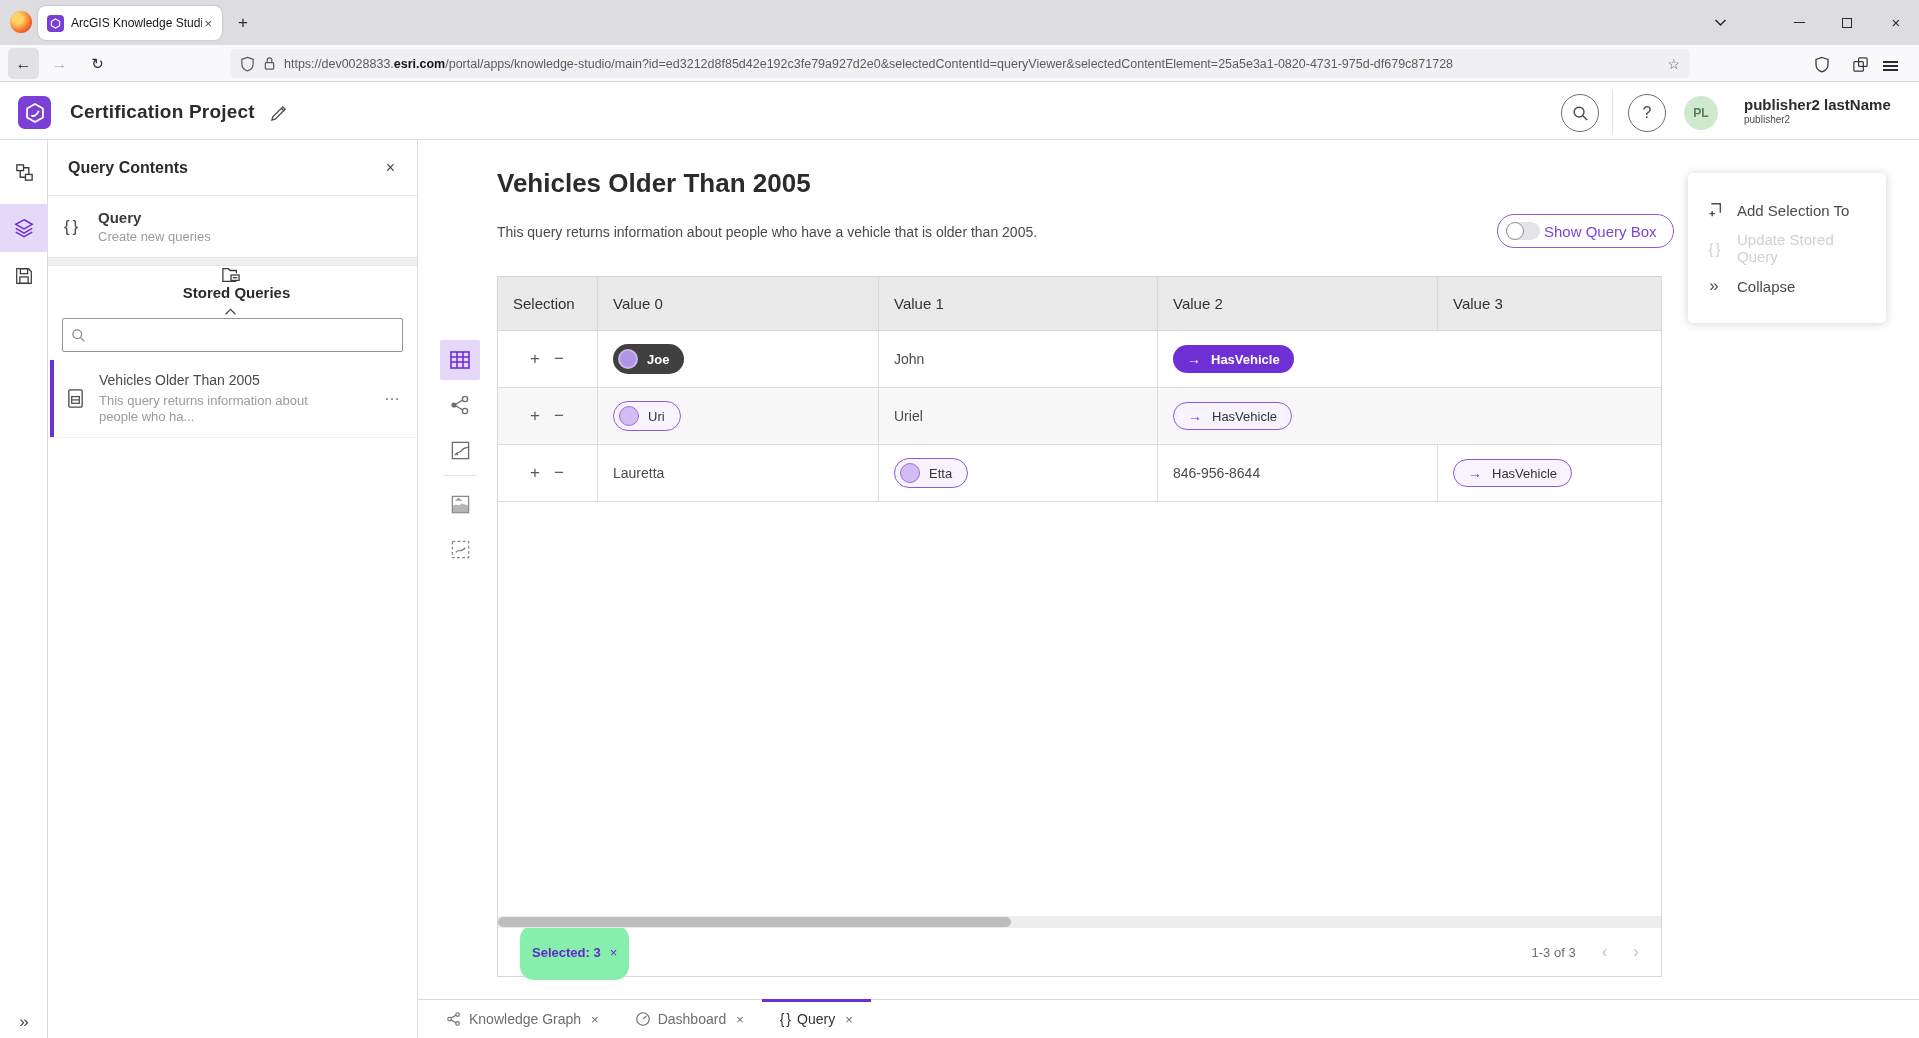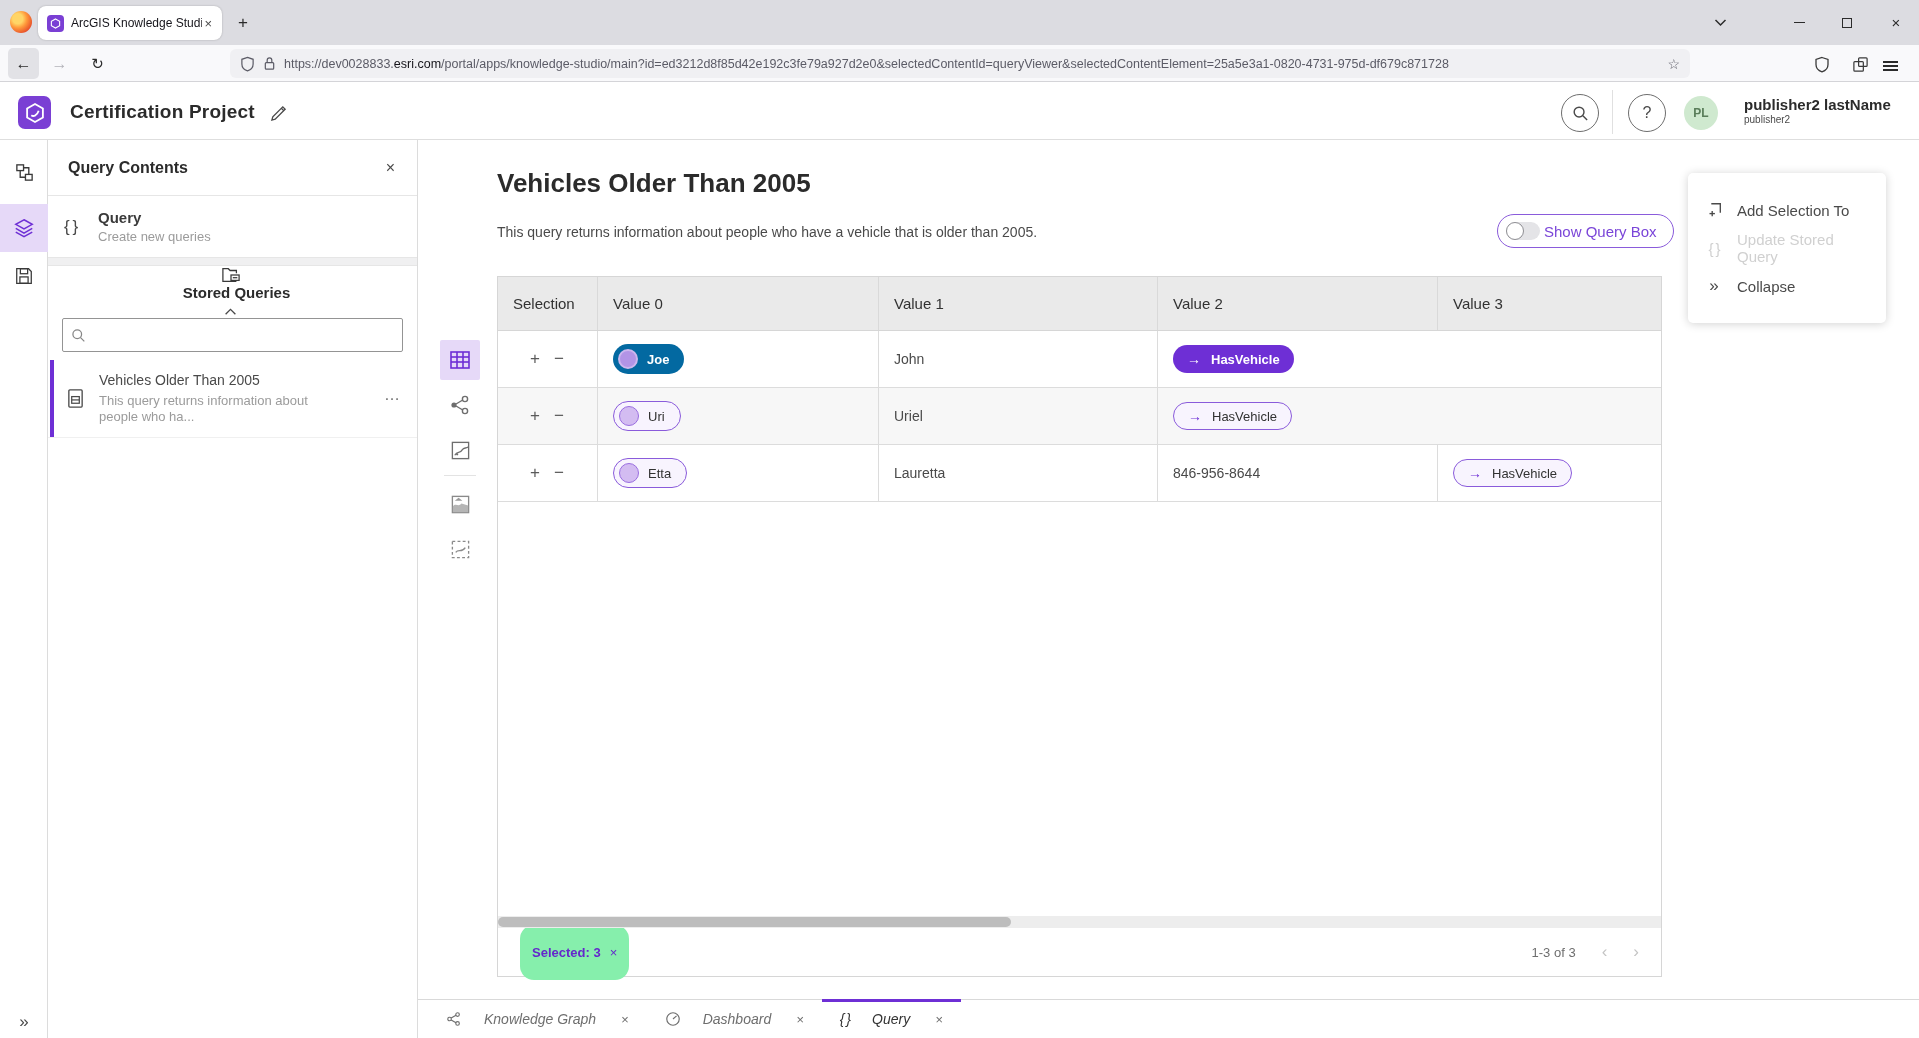--- a/index.html
+++ b/index.html
@@ -26,21 +26,21 @@
   .urlbar { position:absolute; left:0; top:45px; width:1919px; height:37px; background:#f9f9fb; border-bottom:1px solid #d4d4d8; }
   .nav-btn { position:absolute; top:48px; width:31px; height:31px; border-radius:5px; display:flex;
     align-items:center; justify-content:center; font-size:16px; color:#2b2b2b; }
   .nav-back { left:8px; background:#e2e2e6; }
   .nav-fwd { left:44px; color:#b4b4ba; }
   .nav-reload { left:82px; font-size:15px; }
   .url-field { position:absolute; left:230px; top:49px; width:1460px; height:29px; background:#f0f0f3;
     border-radius:6px; display:flex; align-items:center; padding:0 10px; }
   .url-field svg { flex:none; }
   .url-text { font-size:12.5px; color:#5b5b66; margin-left:8px; white-space:nowrap; overflow:hidden; flex:1; }
-  .url-text .domain { color:#15141a; font-weight:400; }
+  .url-text .domain { color:#15141a; font-weight:700; }
   .url-star { font-size:14px; color:#5b5b66; flex:none; margin-left:8px; }
   .chrome-icon { position:absolute; top:50px; width:28px; height:28px; display:flex; align-items:center; justify-content:center; }
   .hamburger span { display:block; width:15px; height:1.6px; background:#2b2b2b; margin:2.4px 0; }
 
   
   .app-header { position:absolute; left:0; top:82px; width:1919px; height:58px; background:#fff; border-bottom:1px solid #dedede; }
   .app-logo { position:absolute; left:18px; top:96px; width:33px; height:33px; border-radius:7px; background:#7a3fd4;
     display:flex; align-items:center; justify-content:center; }
   .app-title { position:absolute; left:70px; top:101px; font-size:19px; font-weight:700; color:#2b2b2b; letter-spacing:.2px; }
   .pencil-btn { position:absolute; left:266px; top:101px; width:24px; height:24px; display:flex; align-items:center; justify-content:center; }
@@ -102,21 +102,21 @@
   .thead { height:54px; background:#eaeaea; border-bottom:1px solid #d6d6d6; flex:none; }
   .th { display:flex; align-items:center; padding:0 15px; font-size:15px; font-weight:500; color:#323232; border-right:1px solid #d9d9d9; }
   .th:last-child { border-right:none; }
   .trow { height:57px; border-bottom:1px solid #dcdcdc; flex:none; }
   .trow.alt { background:#f7f7f7; }
   .tcell { display:flex; align-items:center; padding:0 15px; font-size:14px; color:#4a4a4a; border-right:1px solid #dcdcdc; overflow:hidden; }
   .tcell:last-child { border-right:none; }
   .selcell { gap:14px; font-size:17px; color:#5a5a5a; justify-content:flex-start; padding-left:32px; }
   .epill { display:inline-flex; align-items:center; height:30px; border-radius:15px; padding:0 15px 0 5px; gap:9px; font-size:13px; }
   .epill .dot { width:20px; height:20px; border-radius:50%; flex:none; }
-  .epill.filled { background:#0369a1; color:#fff; font-weight:700; }
+  .epill.filled { background:#404040; color:#fff; font-weight:700; }
   .epill.filled .dot { background:#b294e6; border:2px solid #cdb6ee; }
   .epill.outline { border:1.5px solid #8a5bdb; background:#f8f4fe; color:#323232; }
   .epill.outline .dot { background:#d3bcf1; border:1.5px solid #9a6ee0; }
   .rpill { display:inline-flex; align-items:center; height:28px; border-radius:14px; padding:0 14px; gap:10px; font-size:13px; }
   .rpill.filled { background:#6e2fd5; color:#fff; font-weight:700; }
   .rpill.filled .rarrow { color:#fff; }
   .rpill.outline { border:1.5px solid #8a5bdb; background:#f8f4fe; color:#323232; }
   .rpill.outline .rarrow { color:#6e2fd5; }
   .rarrow { font-size:14px; }
   .tfiller { flex:1; background:#fff; }
@@ -134,21 +134,21 @@
   .ctx-menu { position:absolute; left:1688px; top:173px; width:198px; background:#fff; border-radius:5px;
     box-shadow:0 1px 10px rgba(0,0,0,.18); padding:14px 0; }
   .ctx-item { display:flex; align-items:center; height:30px; padding:0 16px; gap:13px; font-size:15px; color:#4a4a4a; margin:8px 0; }
   .ctx-item.disabled { color:#d0d0d0; }
   .ctx-ico { width:20px; display:flex; align-items:center; justify-content:center; flex:none; }
   .ctx-braces { font-size:15px; letter-spacing:-1px; color:#d0d0d0; }
   .ctx-chevrons { font-size:17px; color:#4a4a4a; }
 
   
   .bottom-strip { position:absolute; left:418px; bottom:0; width:1501px; height:39px; background:#fff; border-top:1px solid #d9d9d9; display:flex; padding-left:10px; }
-  .btab { position:relative; display:flex; align-items:center; gap:22px; padding:0 18px; font-size:14px; color:#6e6e6e;font-style:italic; }
+  .btab { position:relative; display:flex; align-items:center; gap:7px; padding:0 18px; font-size:14px; color:#6e6e6e; }
   .btab .btab-x { font-size:13px; color:#6e6e6e; margin-left:3px; }
   .btab.active { color:#323232; }
   .btab.active::before { content:""; position:absolute; left:0; right:0; top:-1px; height:3px; background:#6e2fd5; }
   .btab .braces-sm { font-size:14px; letter-spacing:-1px; color:#323232; }
 </style>
 </head>
 <body>
 
 <div class="tabbar">
   <div class="ff-logo"></div>
@@ -408,27 +408,27 @@
         </span>
       </div>
   </div>
 
   <div class="trow">
     <div class="tcell selcell">
       <span>+</span>
       <span>−</span>
     </div>
     <div class="tcell">
+        <span>Lauretta</span>
+      </div>
+    <div class="tcell">
         <span class="epill outline">
           <span class="dot"></span>
           <span>Etta</span>
         </span>
-      </div>
-    <div class="tcell">
-        <span>Lauretta</span>
       </div>
     <div class="tcell">
         <span>846-956-8644</span>
       </div>
     <div class="tcell">
         <span class="rpill outline">
           <span class="rarrow">→</span>
           <span>HasVehicle</span>
         </span>
       </div>

